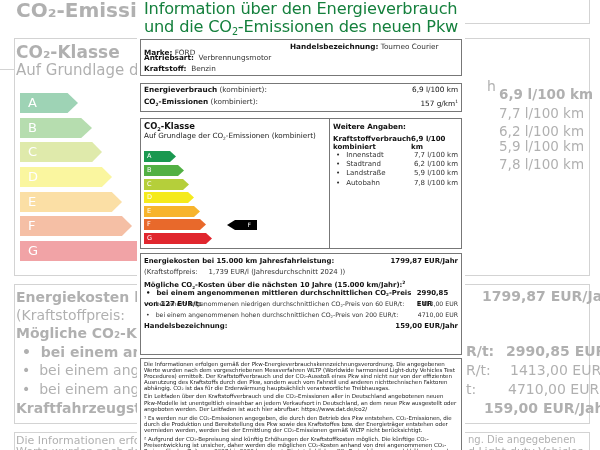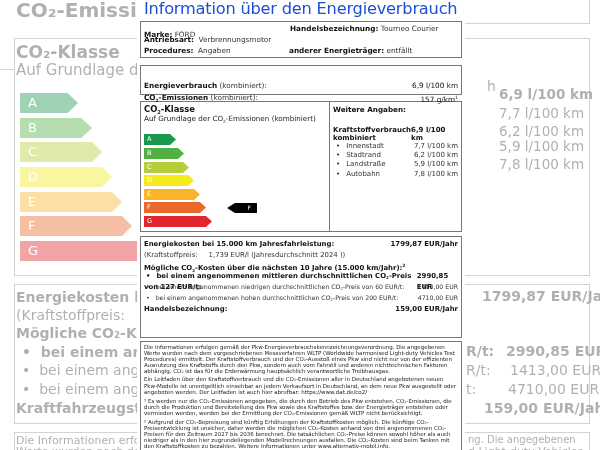--- a/index.html
+++ b/index.html
@@ -10,44 +10,44 @@
   .bg { position: absolute; inset: 0; opacity: 0.42; color: #444; filter: blur(0.4px); }
   .bg .box { position: absolute; border: 1.5px solid #999; background: #fff; }
   .bg .t { position: absolute; white-space: nowrap; }
   .bg .bar { position: absolute; height: 20px; color: #fff; font-size: 13px; line-height: 20px; padding-left: 8px; }
 
   
   .card {
     position: absolute; left: 137px; top: 0; width: 328px; height: 450px;
     background: #fff; padding: 0 3px;
   }
-  .title { font-size: 16.2px; line-height: 18px; font-weight: 400; letter-spacing: -0.2px; padding: 0 0 0 4px; color: #1d4ed8; }
+  .title { font-size: 16.2px; line-height: 18px; font-weight: 400; letter-spacing: -0.2px; padding: 0 0 0 4px; color: #15803d; }
   .title sub, .sub2 { font-size: 60%; vertical-align: -0.35em; line-height: 0; }
   .frame { border: 1px solid #777; margin-top: 3px; font-size: 7.3px; color: #111; }
   .meta { padding: 2px 3px; height: 37px; position: relative; }
   .meta .row { position: absolute; left: 3px; white-space: nowrap; }
   .meta b { font-weight: 700; }
   .meta span.v { color: #333; }
 
-  .energy { padding: 14px 3px; height: 29px; position: relative; margin-top: 7px; }
+  .energy { padding: 0 3px; height: 29px; position: relative; margin-top: 7px; }
   .energy .r { display: flex; justify-content: space-between; height: 12px; line-height: 12px; }
   .energy b { font-weight: 700; }
   .energy .sub { color: #333; }
 
   .klasse { display: flex; height: 131px; margin-top: 6px; }
   .klasse .left { width: 189px; border-right: 1px solid #777; padding: 2px 3px; position: relative; }
   .klasse .right { flex: 1; padding: 3px 3px; }
   .kl-title { font-size: 8.4px; font-weight: 700; }
   .kl-sub { font-size: 7.2px; color: #222; }
   .arrow { position: absolute; left: 3px; height: 11px; color: #fff; font-size: 6.5px; line-height: 11px; padding-left: 3px;
            clip-path: polygon(0 0, calc(100% - 6px) 0, 100% 50%, calc(100% - 6px) 100%, 0 100%); }
   .marker { position: absolute; height: 10px; background: #000; color: #fff; font-size: 6px; line-height: 10px; text-align: right; padding-right: 6px;
             clip-path: polygon(0 50%, 8px 0, 100% 0, 100% 100%, 8px 100%); }
 
-  .wa-title { font-weight: 700; font-size: 7.2px; margin-bottom: 13px; }
+  .wa-title { font-weight: 700; font-size: 7.2px; margin-bottom: 5px; }
   .wa-head { display: flex; justify-content: space-between; font-weight: 700; font-size: 7px; line-height: 7.5px; align-items: flex-end; }
   .wa-row { display: flex; justify-content: space-between; font-size: 7px; line-height: 9.2px; color: #333; }
   .wa-row .lbl::before { content: "•"; margin: 0 6px 0 3px; }
 
   .costs { padding: 2px 3px; height: 102px; margin-top: 4px; font-size: 6.9px; }
   .costs .r { display: flex; justify-content: space-between; height: 10.8px; line-height: 10.8px; }
   .costs b { font-weight: 700; }
   .costs .muted { color: #333; }
   .costs .small { font-size: 6.2px; color: #333; }
   .costs .bul::before { content: "•"; margin: 0 6px 0 2px; }
@@ -105,28 +105,28 @@
   <div class="box" style="left:14px; top:432px; width:576px; height:40px;"></div>
   <div class="t" style="left:16px; top:434px; font-size:11px;">Die Informationen erfolg</div>
   <div class="t" style="left:16px; top:445px; font-size:11px;">Werte wurden nach dem</div>
   <div class="t" style="left:468px; top:434px; font-size:10px;">ng. Die angegebenen</div>
   <div class="t" style="left:468px; top:445px; font-size:11px;">d Light-duty Vehicles</div>
 </div>
 
 <div class="card">
   <div class="title">
     <div>Information über den Energieverbrauch</div>
+    <div><span>und die CO</span><sub>2</sub><span>-Emissionen des neuen Pkw</span></div>
   </div>
 
   <div class="frame meta">
     <div class="row" style="top:8px;"><b>Marke:</b> <span class="v">FORD</span></div>
     <div class="row" style="top:13px;"><b>Antriebsart:</b>&nbsp; <span class="v">Verbrennungsmotor</span></div>
     <div class="row" style="top:2px; left:149px;"><b>Handelsbezeichnung:</b> <span class="v">Tourneo Courier</span></div>
-    <div class="row" style="top:24px;"><b>Procedures:</b>&nbsp; <span class="v">Angaben</span></div>
-    <div class="row" style="top:24px; left:148px;"><b>anderer Energieträger:</b> <span class="v">entfällt</span></div>
+    <div class="row" style="top:24px;"><b>Kraftstoff:</b>&nbsp; <span class="v">Benzin</span></div>
   </div>
 
   <div class="frame energy">
     <div class="r">
       <span><b>Energieverbrauch</b> <span class="sub">(kombiniert):</span></span>
       <span>6,9 l/100 km</span>
     </div>
     <div class="r">
       <span><b><span>CO</span><span class="sub2">2</span><span>-Emissionen</span></b> <span class="sub">(kombiniert):</span></span>
       <span><span>157 g/km</span><sup style="font-size:4.5px;">1</sup></span>

